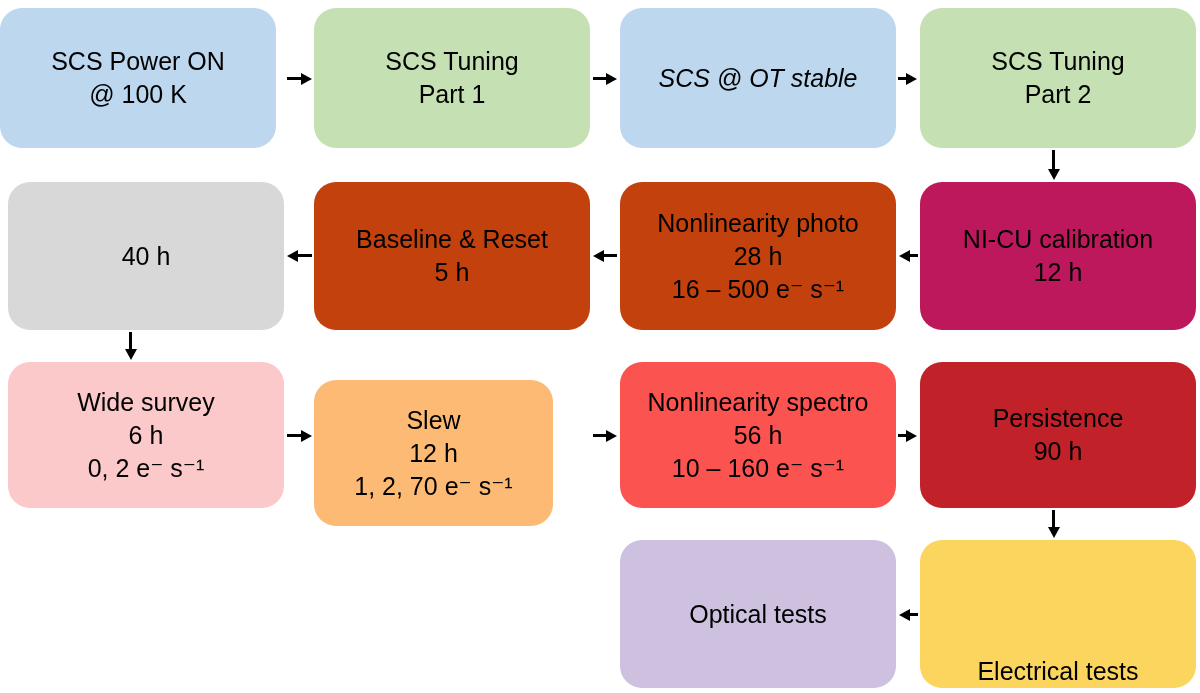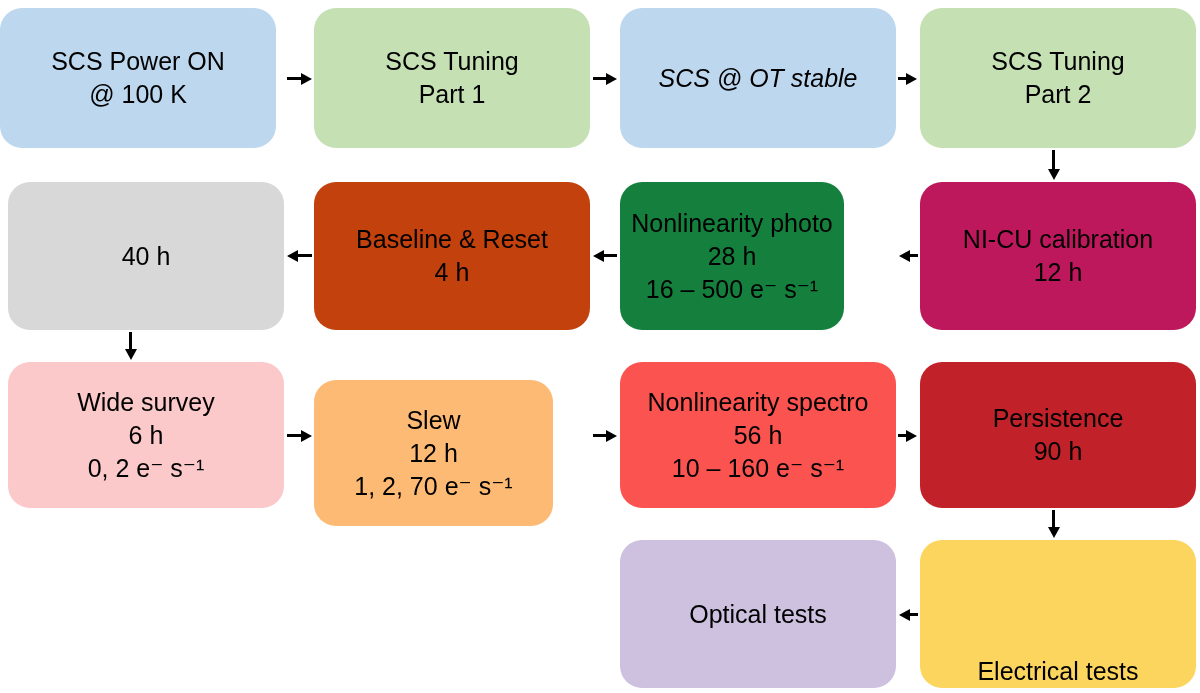--- a/index.html
+++ b/index.html
@@ -96,25 +96,25 @@
     <div class="line"></div>
   </div>
 
   <div class="node" style="left: 8px; top: 182px; width: 276px; height: 148px; background-color: rgb(216, 216, 216);">
     <div class="line">40 h</div>
     <div class="line"></div>
   </div>
 
   <div class="node" style="left: 314px; top: 182px; width: 276px; height: 148px; background-color: #c2410c;">
     <div class="line">Baseline &amp; Reset</div>
-    <div class="line">4 h</div>
+    <div class="line">5 h</div>
     <div class="line"></div>
   </div>
 
-  <div class="node" style="left: 620px; top: 182px; width: 224px; height: 148px; background-color: #15803d;">
+  <div class="node" style="left: 620px; top: 182px; width: 276px; height: 148px; background-color: #c2410c;">
     <div class="line">Nonlinearity photo</div>
     <div class="line">28 h</div>
     <div class="line">16 – 500 e⁻ s⁻¹</div>
   </div>
 
   <div class="node" style="left: 920px; top: 182px; width: 276px; height: 148px; background-color: #be185d;">
     <div class="line">NI-CU calibration</div>
     <div class="line">12 h</div>
     <div class="line"></div>
   </div>

